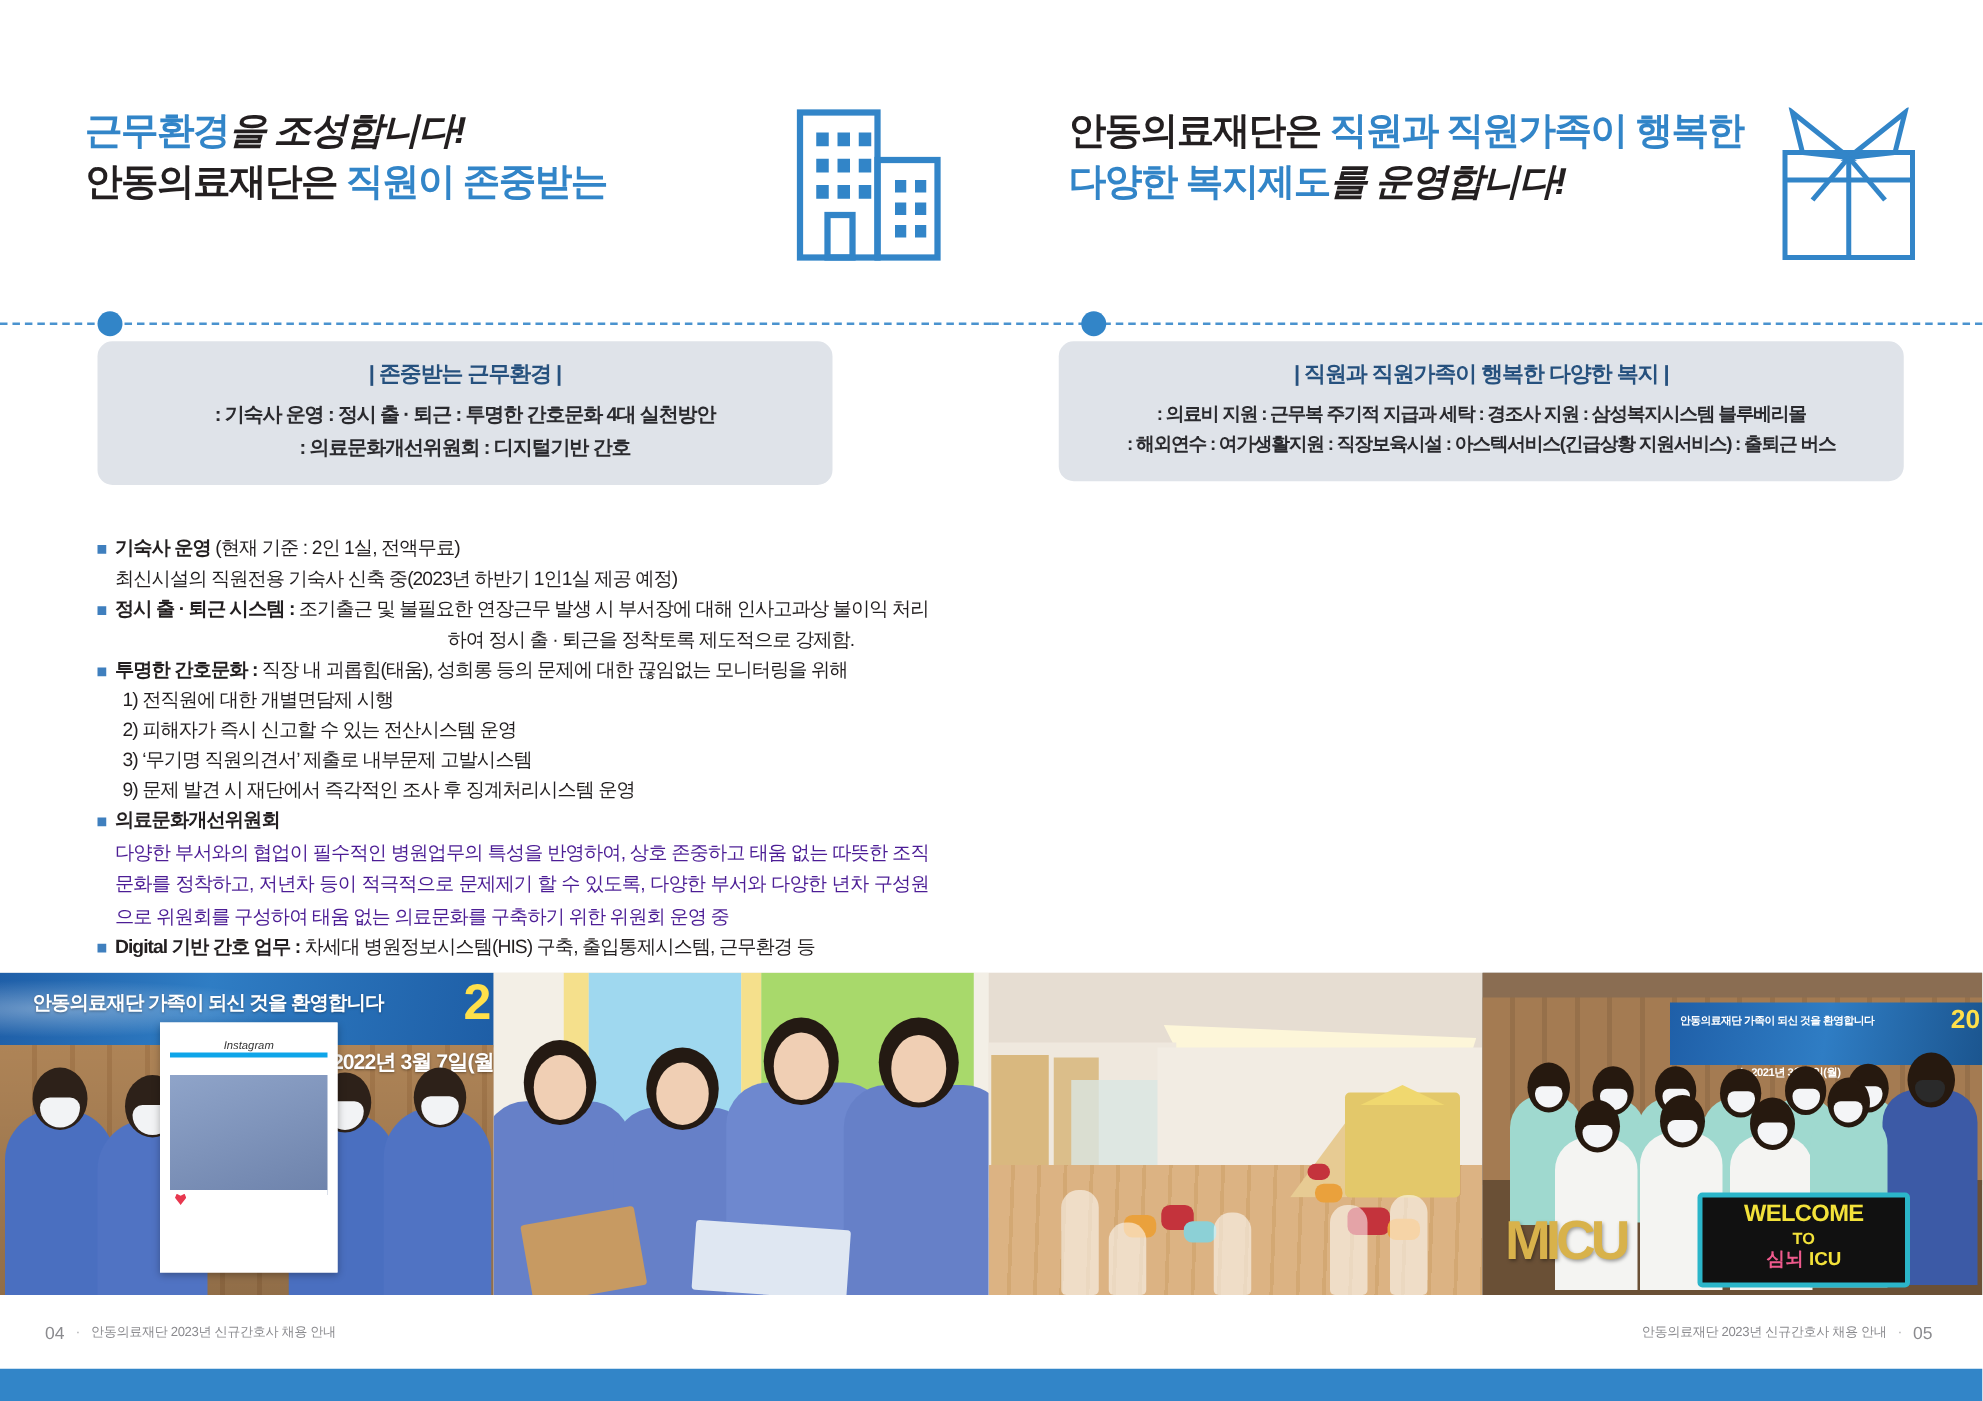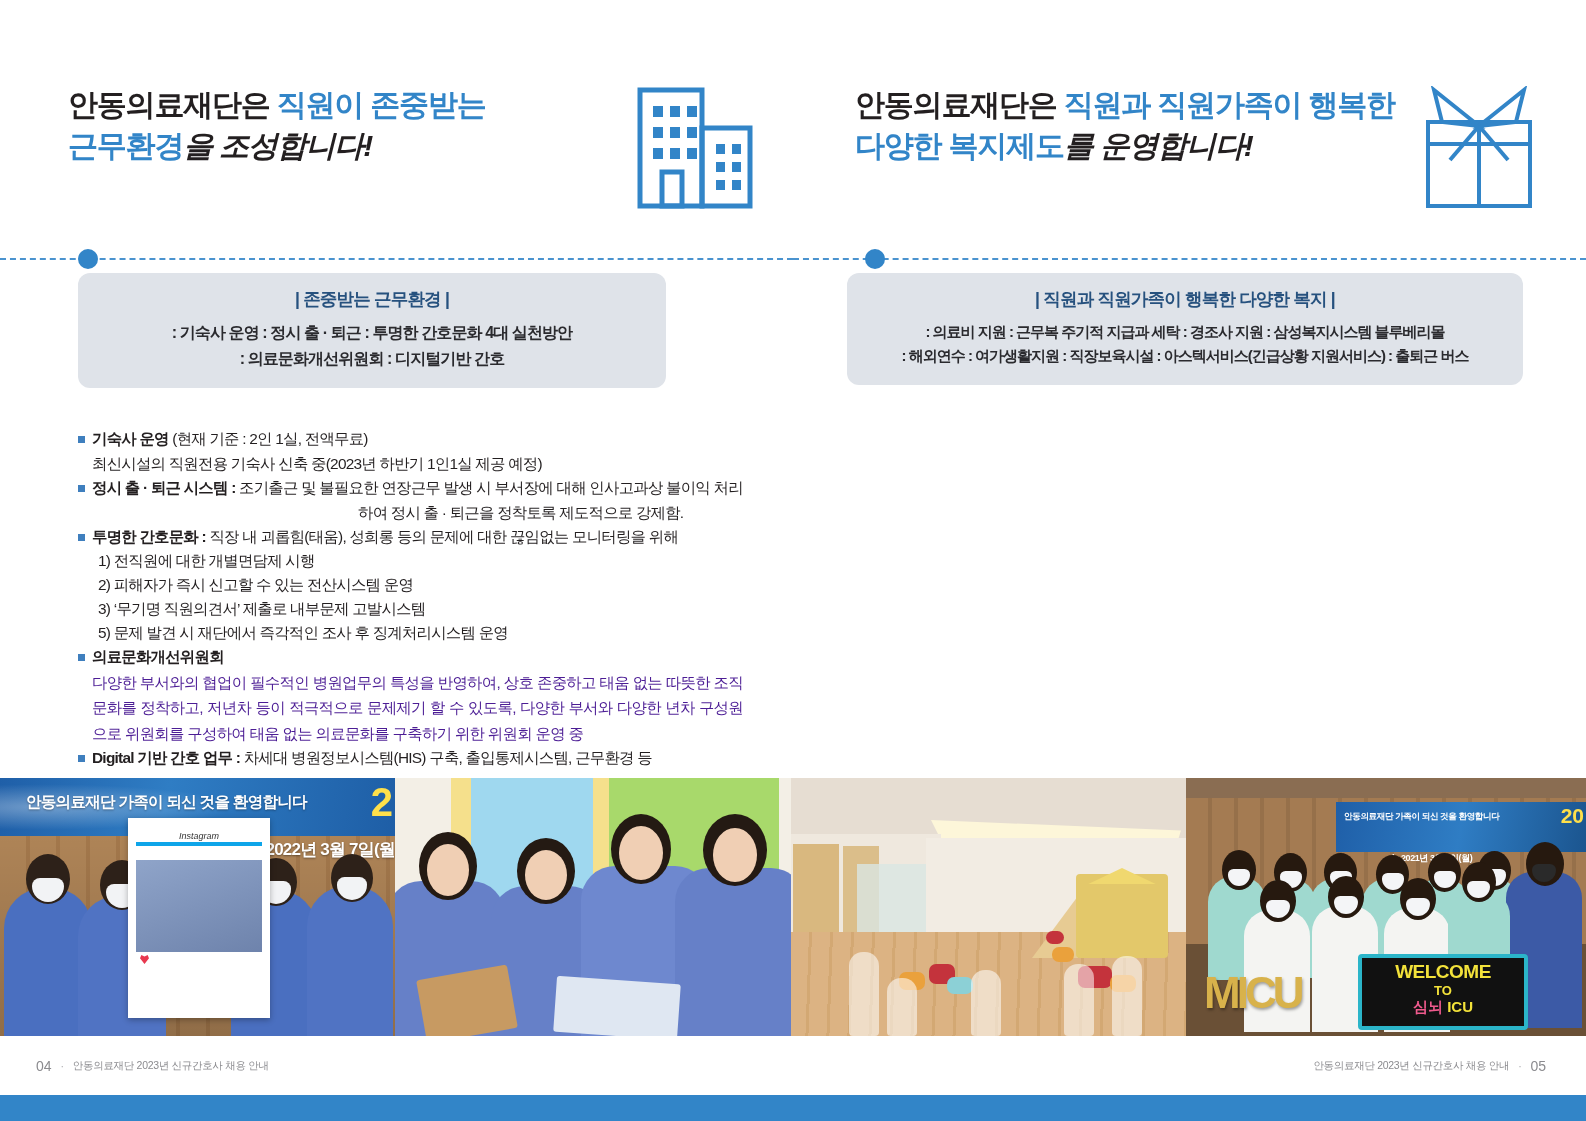--- a/index.html
+++ b/index.html
@@ -399,24 +399,24 @@
 </head>
 <body>
 
 <div class="spread">
 
   <div class="page page-left">
 
     <div class="headline-row">
       <div class="headline">
         <span class="ln">
-          <span class="hl-dark">안동의료재단은 </span><span class="hl-blue">직원이 존중받는</span>
+          <span class="hl-blue">근무환경</span><span class="hl-dark hl-italic">을 조성합니다!</span>
         </span>
         <span class="ln">
-          <span class="hl-blue">근무환경</span><span class="hl-dark hl-italic">을 조성합니다!</span>
+          <span class="hl-dark">안동의료재단은 </span><span class="hl-blue">직원이 존중받는</span>
         </span>
       </div>
 
       <div class="hero-icon">
         <svg width="126" height="124" viewBox="0 0 126 124" fill="none">
           <rect x="9" y="4" width="62" height="116" stroke="#3285c8" stroke-width="5"></rect>
           <rect x="71" y="42" width="48" height="78" stroke="#3285c8" stroke-width="5"></rect>
           <g fill="#3285c8">
             <rect x="22" y="20" width="10" height="11"></rect>
               <rect x="39" y="20" width="10" height="11"></rect>
@@ -452,21 +452,21 @@
 
     <div class="content">
       <div class="bullet"><span class="b">기숙사 운영</span><span> (현재 기준 : 2인 1실, 전액무료)</span></div>
       <div class="sub">최신시설의 직원전용 기숙사 신축 중(2023년 하반기 1인1실 제공 예정)</div>
       <div class="bullet"><span class="b">정시 출 · 퇴근 시스템 : </span><span>조기출근 및 불필요한 연장근무 발생 시 부서장에 대해 인사고과상 불이익 처리</span></div>
       <div class="sub center-ind">하여 정시 출 · 퇴근을 정착토록 제도적으로 강제함.</div>
       <div class="bullet"><span class="b">투명한 간호문화 : </span><span>직장 내 괴롭힘(태움), 성희롱 등의 문제에 대한 끊임없는 모니터링을 위해</span></div>
       <div class="sub indent-num">1) 전직원에 대한 개별면담제 시행</div>
       <div class="sub indent-num">2) 피해자가 즉시 신고할 수 있는 전산시스템 운영</div>
       <div class="sub indent-num">3) ‘무기명 직원의견서’ 제출로 내부문제 고발시스템</div>
-      <div class="sub indent-num">5) 문제 발견 시 재단에서 즉각적인 조사 후 징계처리시스템 운영</div>
+      <div class="sub indent-num">9) 문제 발견 시 재단에서 즉각적인 조사 후 징계처리시스템 운영</div>
       <div class="bullet"><span class="b">의료문화개선위원회</span><span></span></div>
       <div class="para">다양한 부서와의 협업이 필수적인 병원업무의 특성을 반영하여, 상호 존중하고 태움 없는 따뜻한 조직문화를 정착하고, 저년차 등이 적극적으로 문제제기 할 수 있도록, 다양한 부서와 다양한 년차 구성원으로 위원회를 구성하여 태움 없는 의료문화를 구축하기 위한 위원회 운영 중</div>
       <div class="bullet"><span class="b">Digital 기반 간호 업무 : </span><span>차세대 병원정보시스템(HIS) 구축, 출입통제시스템, 근무환경 등</span></div>
     </div>
 
     <div class="footer footer-left">
       <span class="pg-num">04</span>
       <span class="dotsep">·</span>
       <span>안동의료재단 2023년 신규간호사 채용 안내</span>
     </div>

